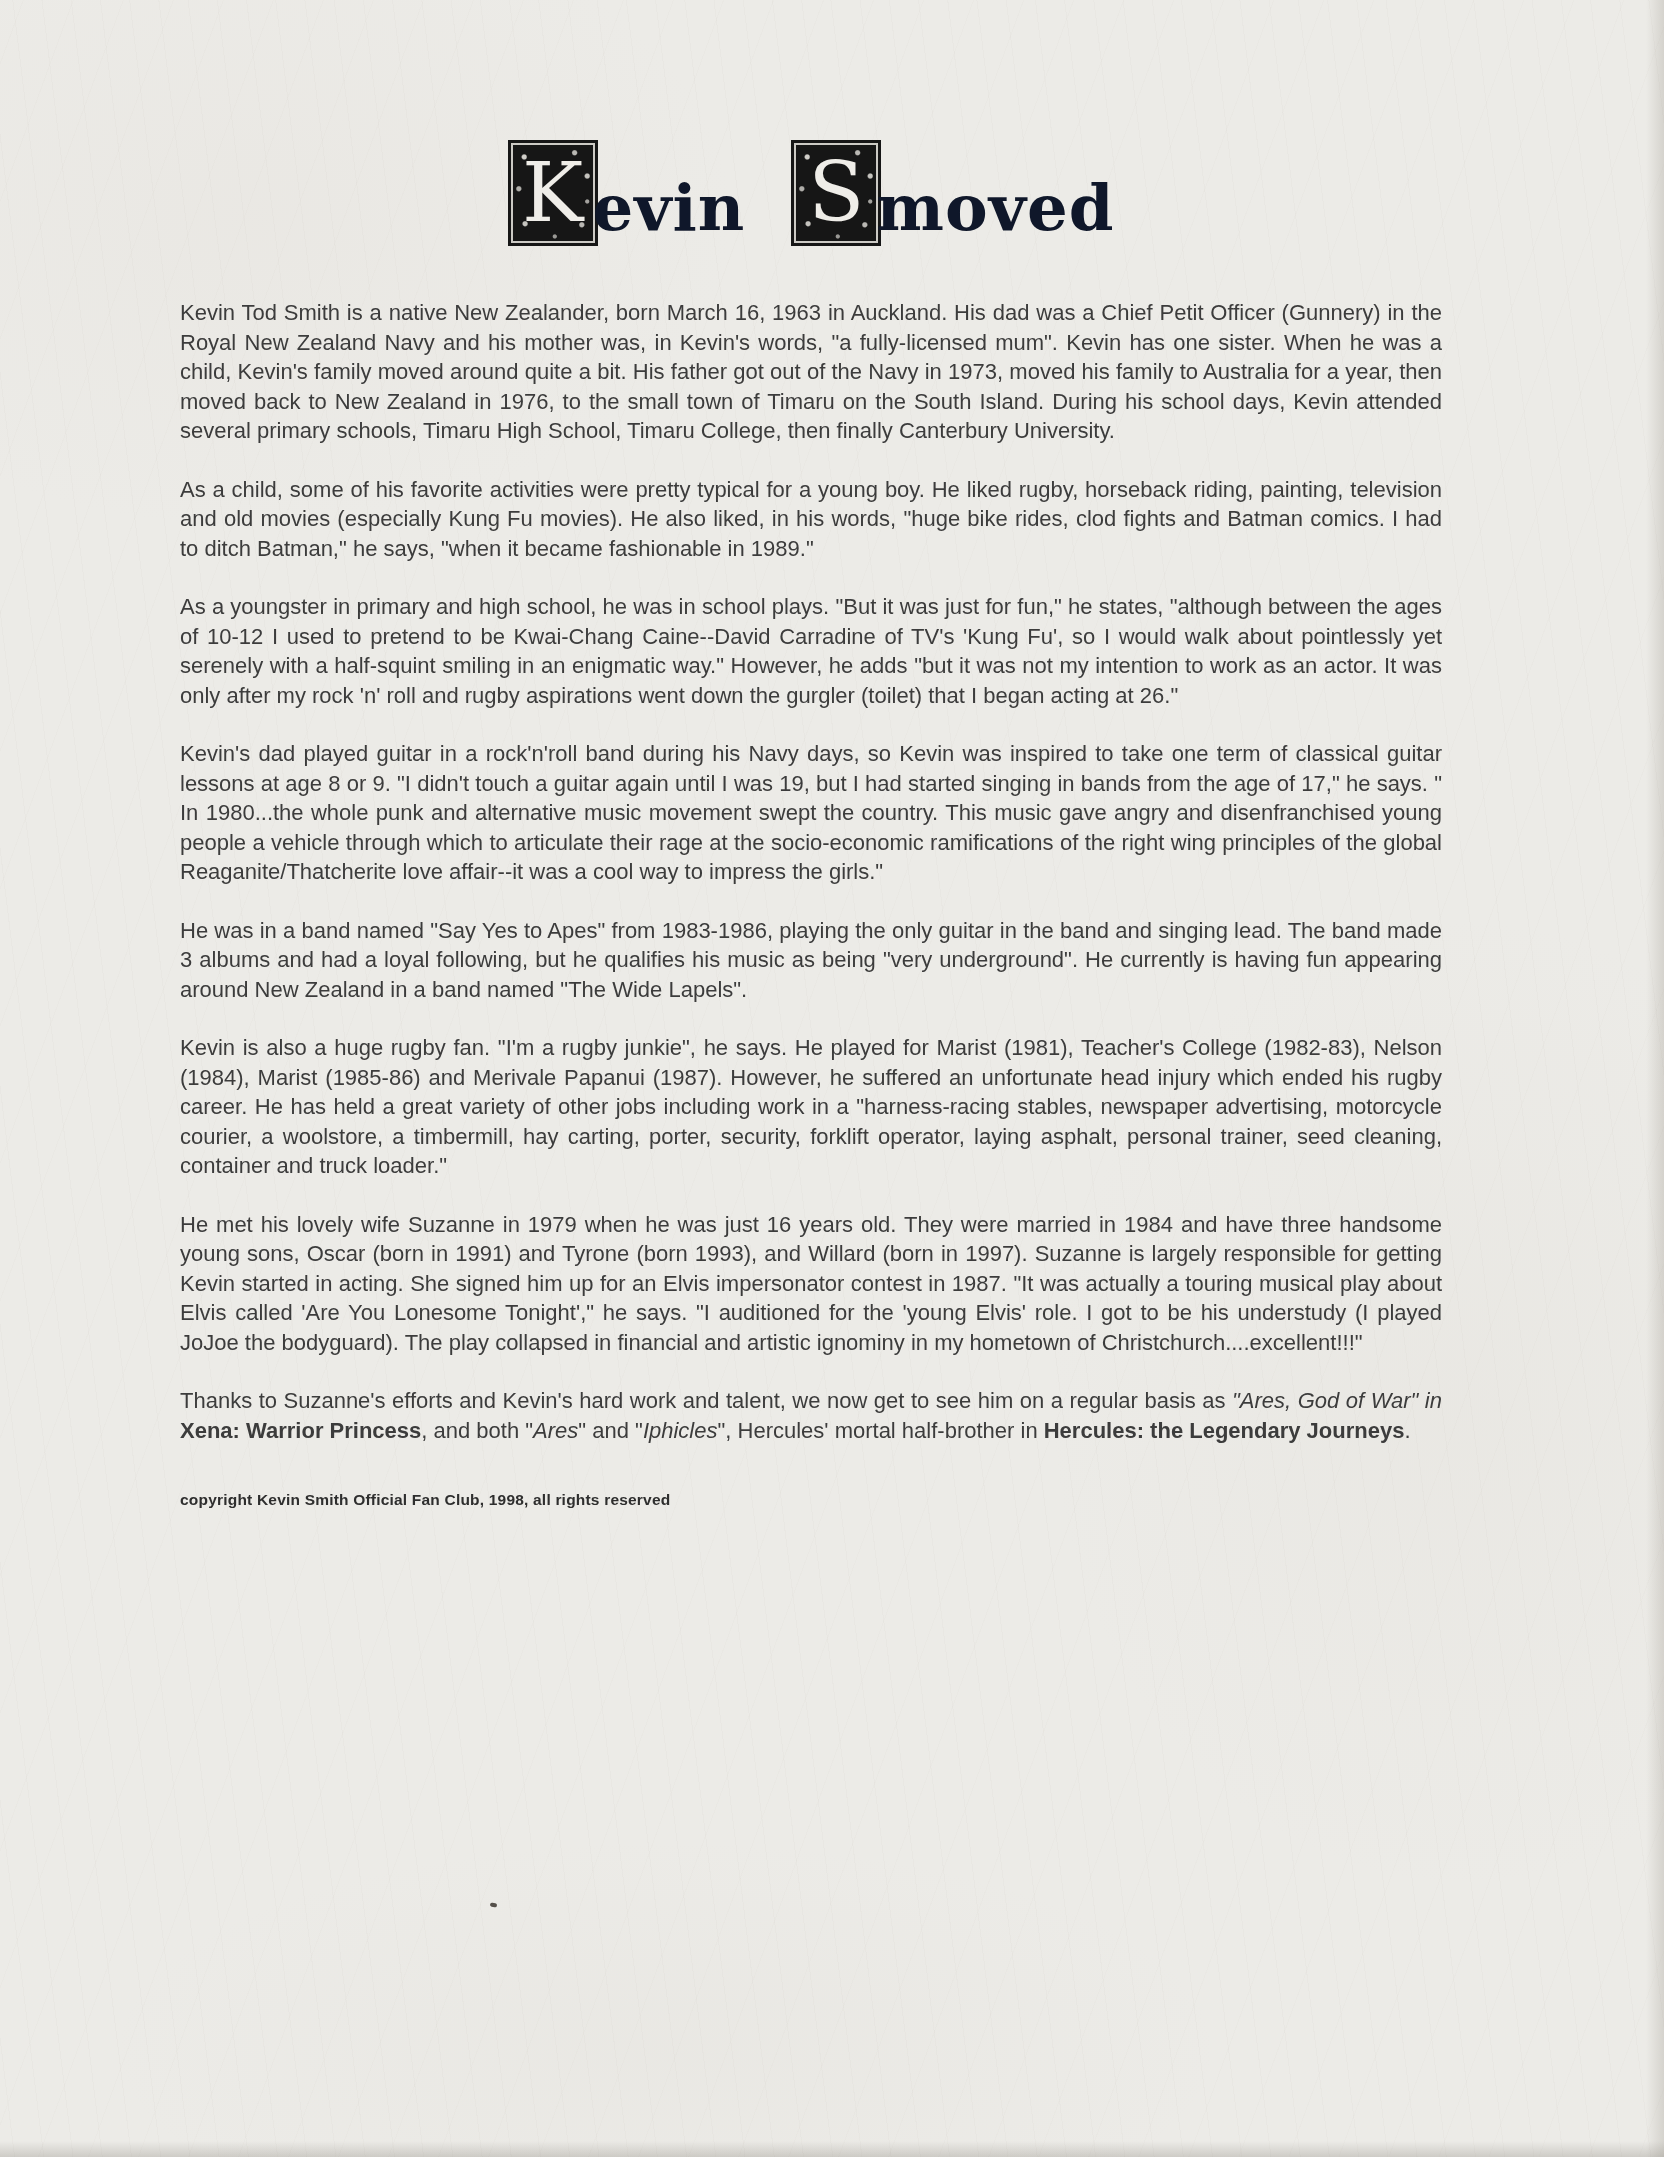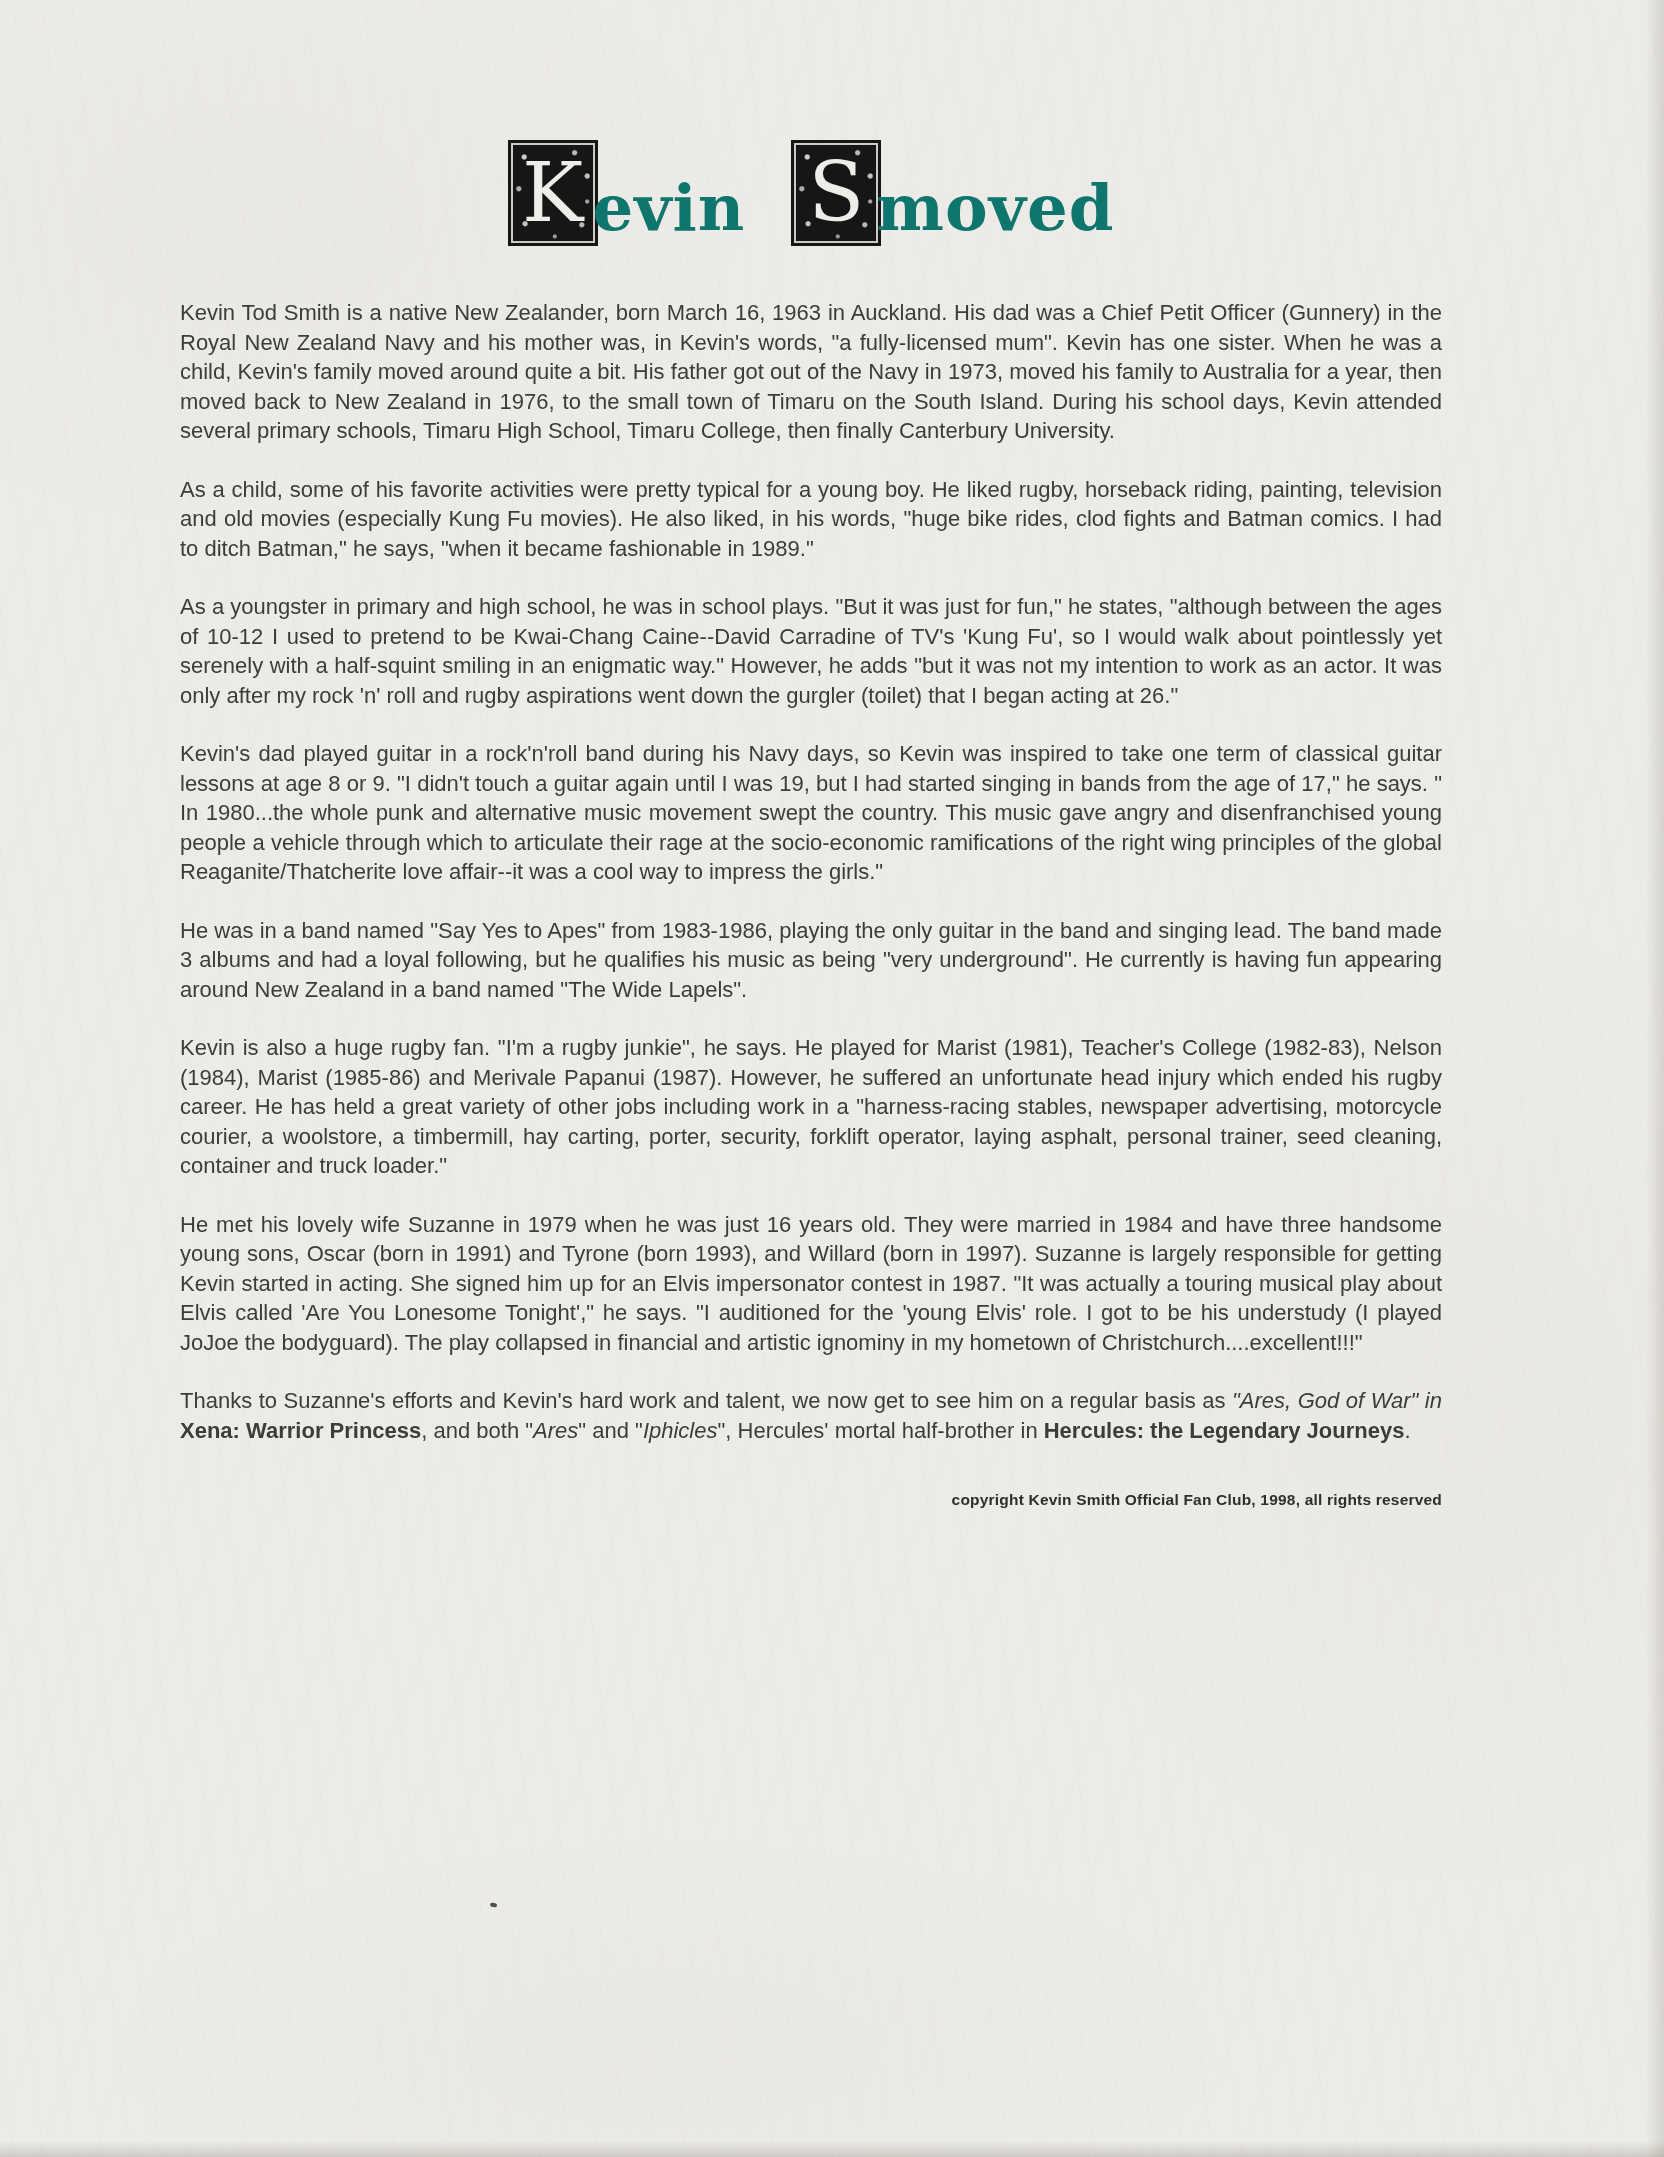--- a/index.html
+++ b/index.html
@@ -55,21 +55,21 @@
     display: flex; align-items: center; justify-content: center;
   }
   .initial-letter {
     font-family: "DejaVu Serif", serif;
     font-size: 82px; line-height: 1; color: #EFEDE8;
   }
   .title-word {
     font-family: "DejaVu Serif", serif;
     font-weight: 700;
     font-size: 64px; line-height: 1;
-    color: #0f766e;
+    color: #0f172a;
     letter-spacing: 1px;
     margin: 0 0 6px -5px;
   }
   .initial-box.second { margin-left: 46px; }
   .subtitle {
     text-align: center;
     font-family: "DejaVu Serif", serif;
     font-style: italic;
     font-size: 54px; line-height: 1.1;
     color: #242424;
@@ -81,21 +81,21 @@
     font-size: 22px;
     line-height: 29.5px;
     text-align: justify;
     color: #3C3C3C;
   }
   .body-text p.para { margin: 0 0 29px 0; }
   .seg-italic { font-style: italic; }
   .seg-bold { font-weight: bold; }
   .copyright {
     margin-top: 46px;
-    text-align: right;
+    text-align: left;
     font-weight: bold;
     font-size: 15.5px;
     letter-spacing: 0.2px;
     color: #2E2E2E;
   }
   .artifact-dot {
     position: absolute; left: 490px; top: 1903px;
     width: 7px; height: 4px; border-radius: 2px;
     background: #55504a; transform: rotate(12deg);
   }

